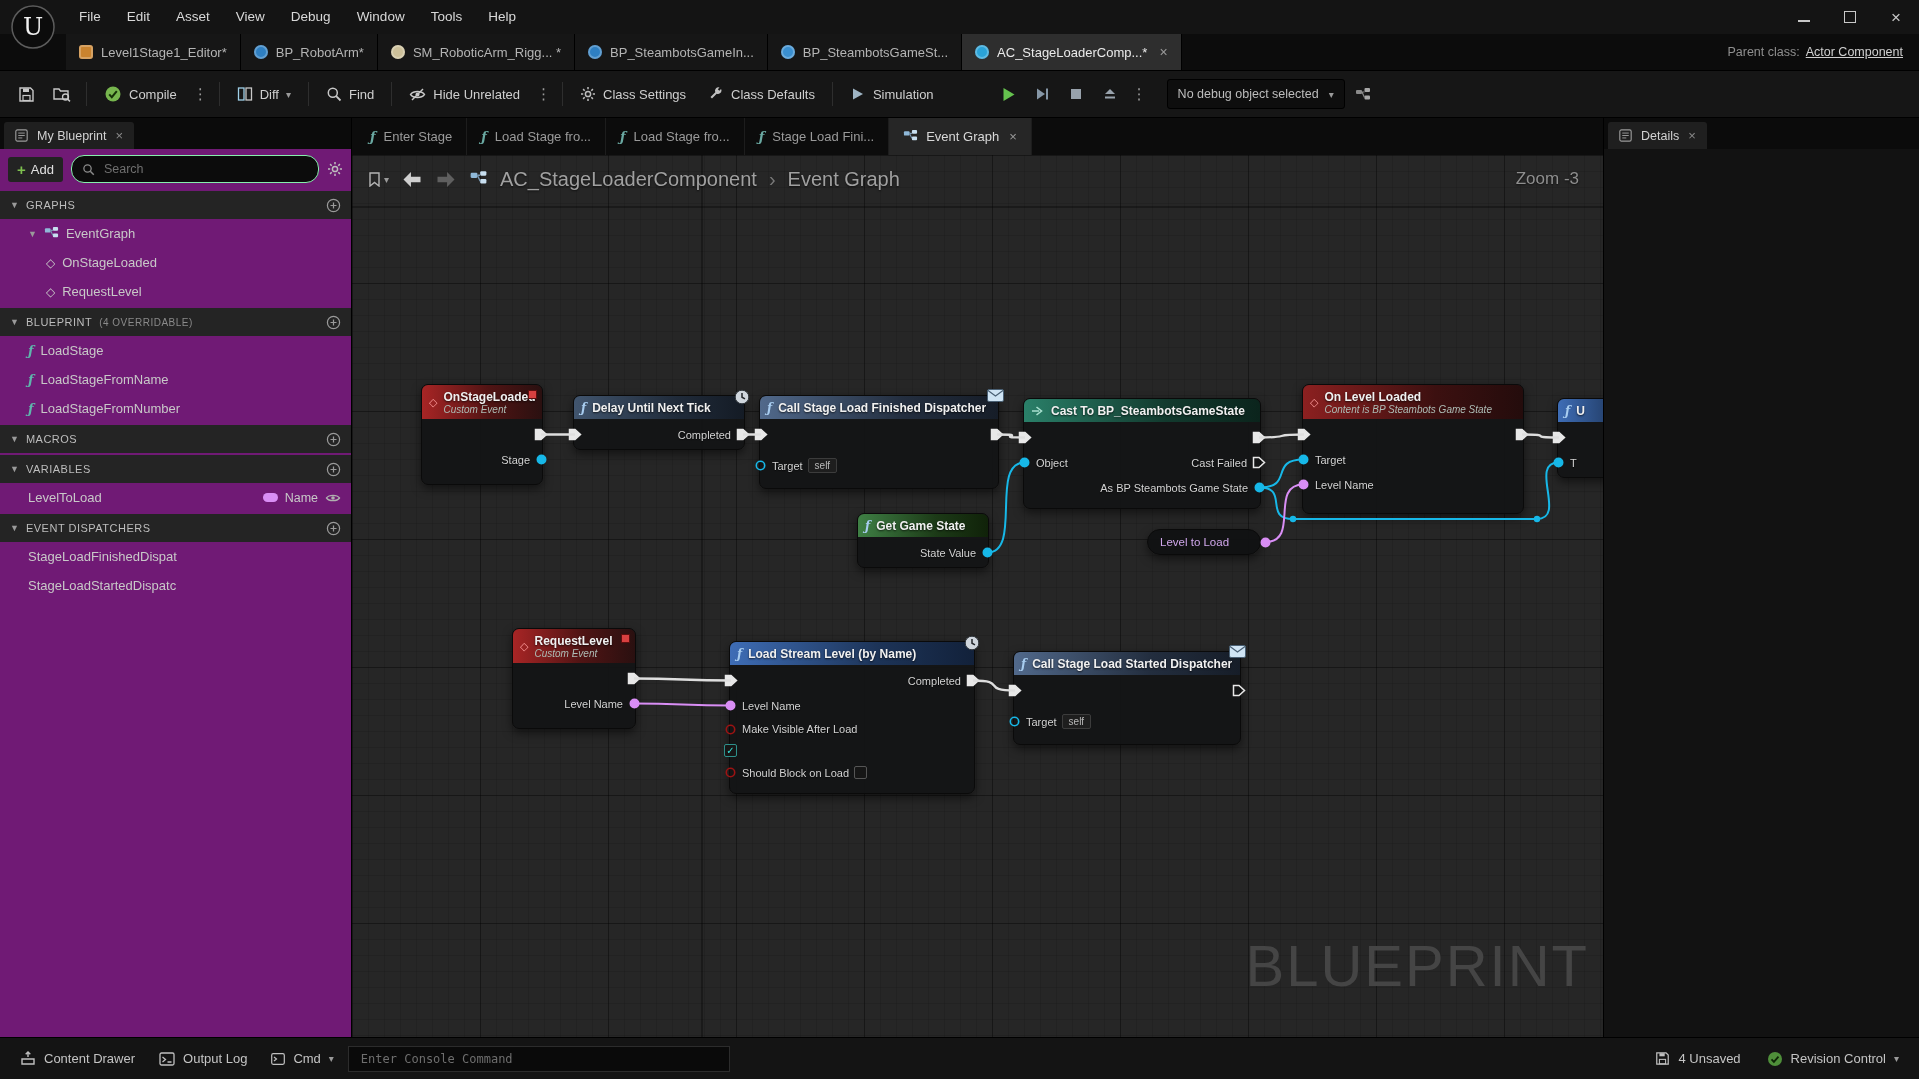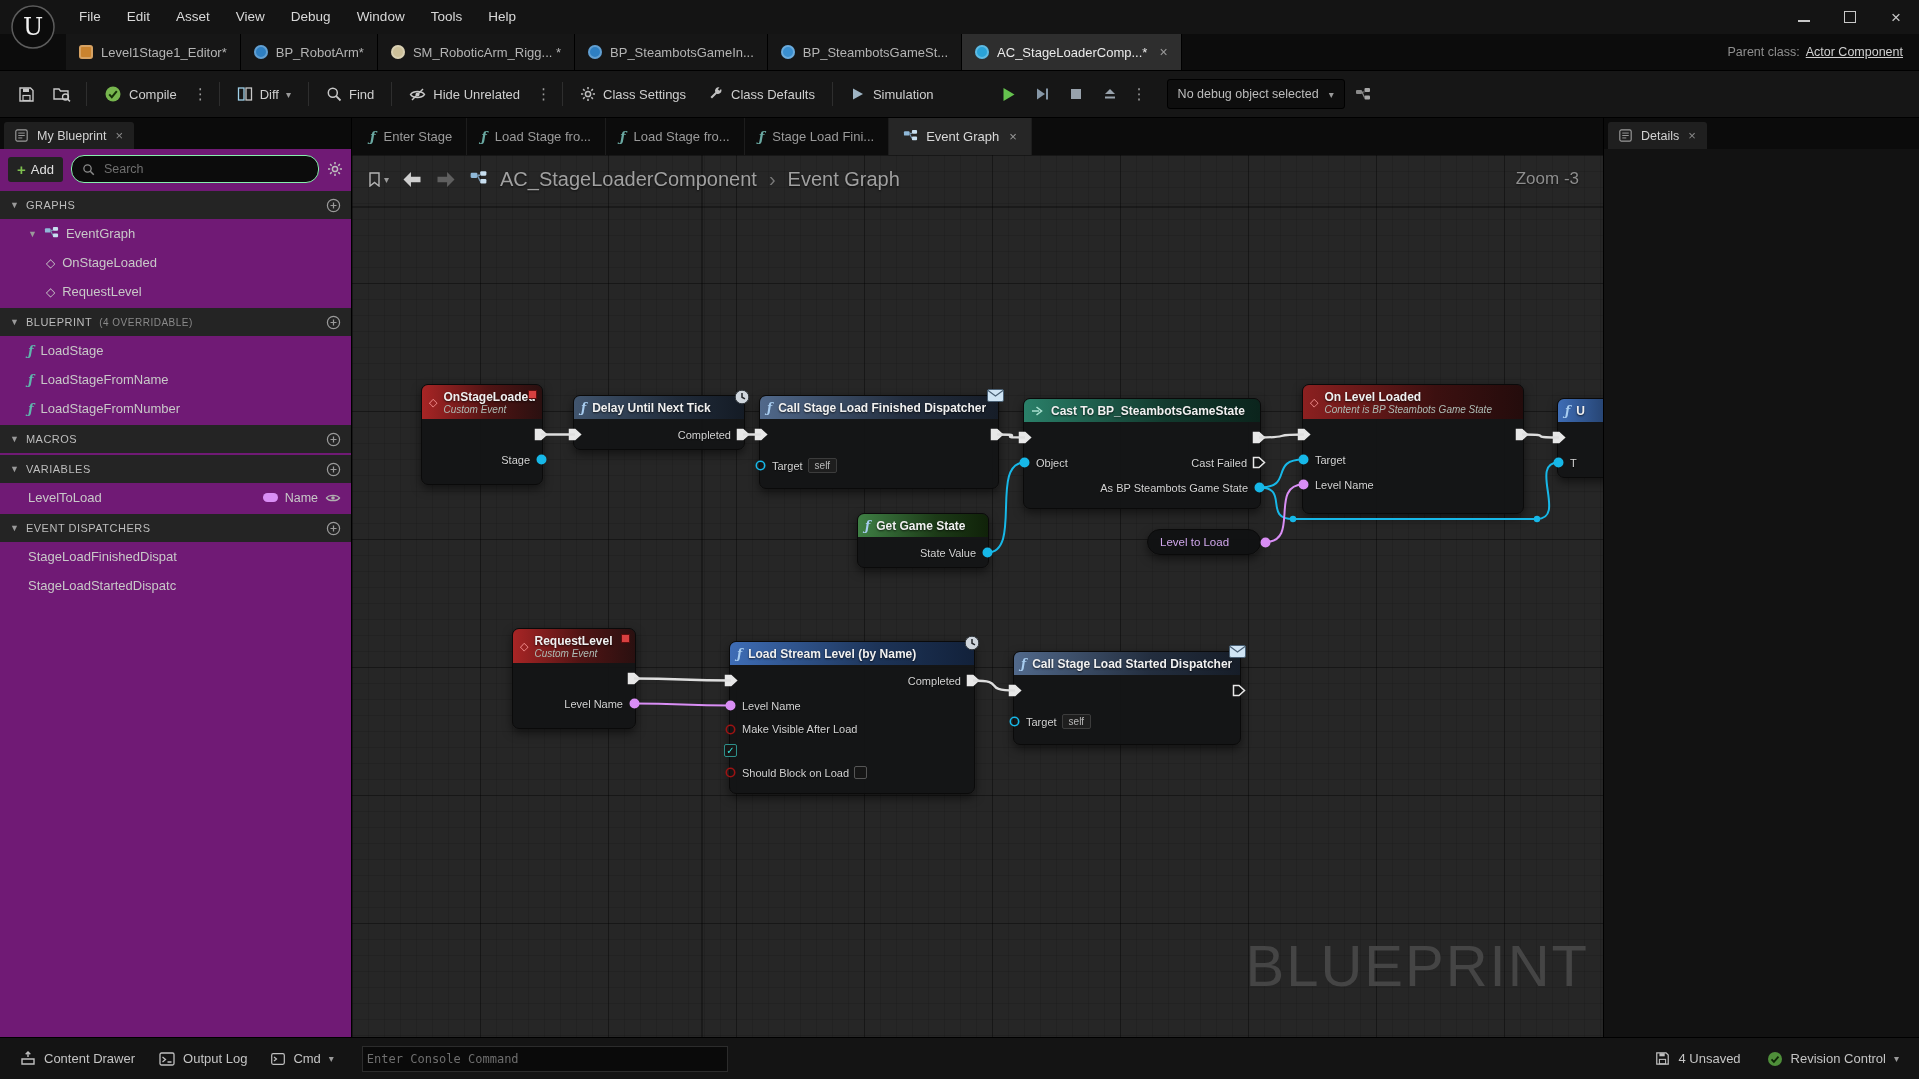--- a/index.html
+++ b/index.html
@@ -146,21 +146,21 @@
   
   .rightpanel{position:absolute;left:1603px;top:118px;width:316px;height:919px;background:#121212;
               border-left:1px solid #000;box-sizing:border-box;}
 
   
   .statusbar{position:absolute;left:0;top:1037px;width:1919px;height:42px;background:#141414;
              border-top:1px solid #000;display:flex;align-items:center;padding:0 10px;box-sizing:border-box;gap:4px;}
   .sbtn{display:flex;align-items:center;gap:8px;padding:0 10px;height:30px;border-radius:3px;
         color:#c4c4c4;font-size:13px;cursor:pointer;white-space:nowrap;}
   .console-input{width:356px;height:24px;background:#0a0a0a;border:1px solid #2c2c2c;color:#9a9a9a;
-                 font-family:"DejaVu Sans Mono",monospace;font-size:12px;padding:0 4px;outline:0;margin-left:14px;}
+                 font-family:"DejaVu Sans Mono",monospace;font-size:12px;padding:0 12px;outline:0;margin-left:0;}
   .console-input::placeholder{color:#6e6e6e;}
   .sb-right{margin-left:auto;display:flex;align-items:center;gap:6px;}
 </style>
 </head>
 <body>
 
 <div id="app">
 
   <div class="ue-logo">
     <svg width="46" height="46" viewBox="0 0 46 46">

